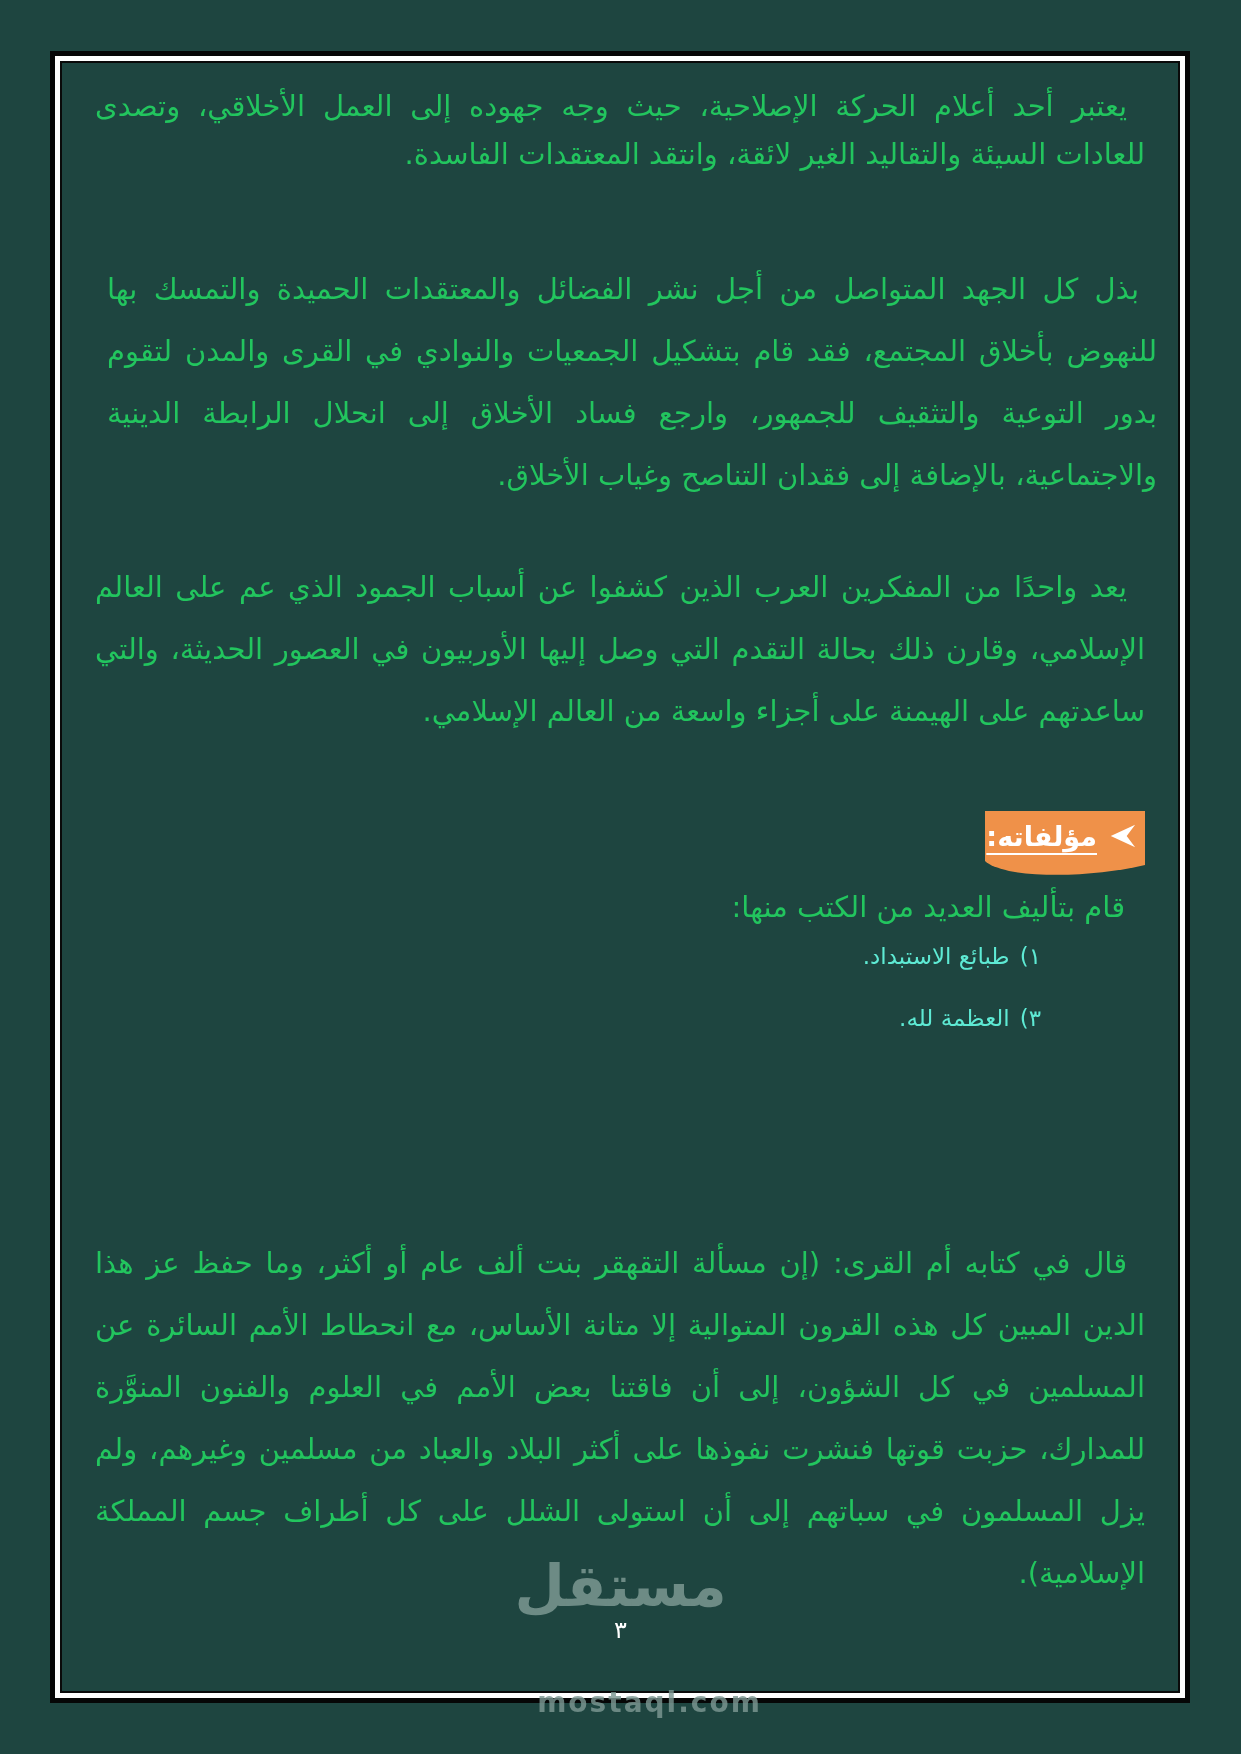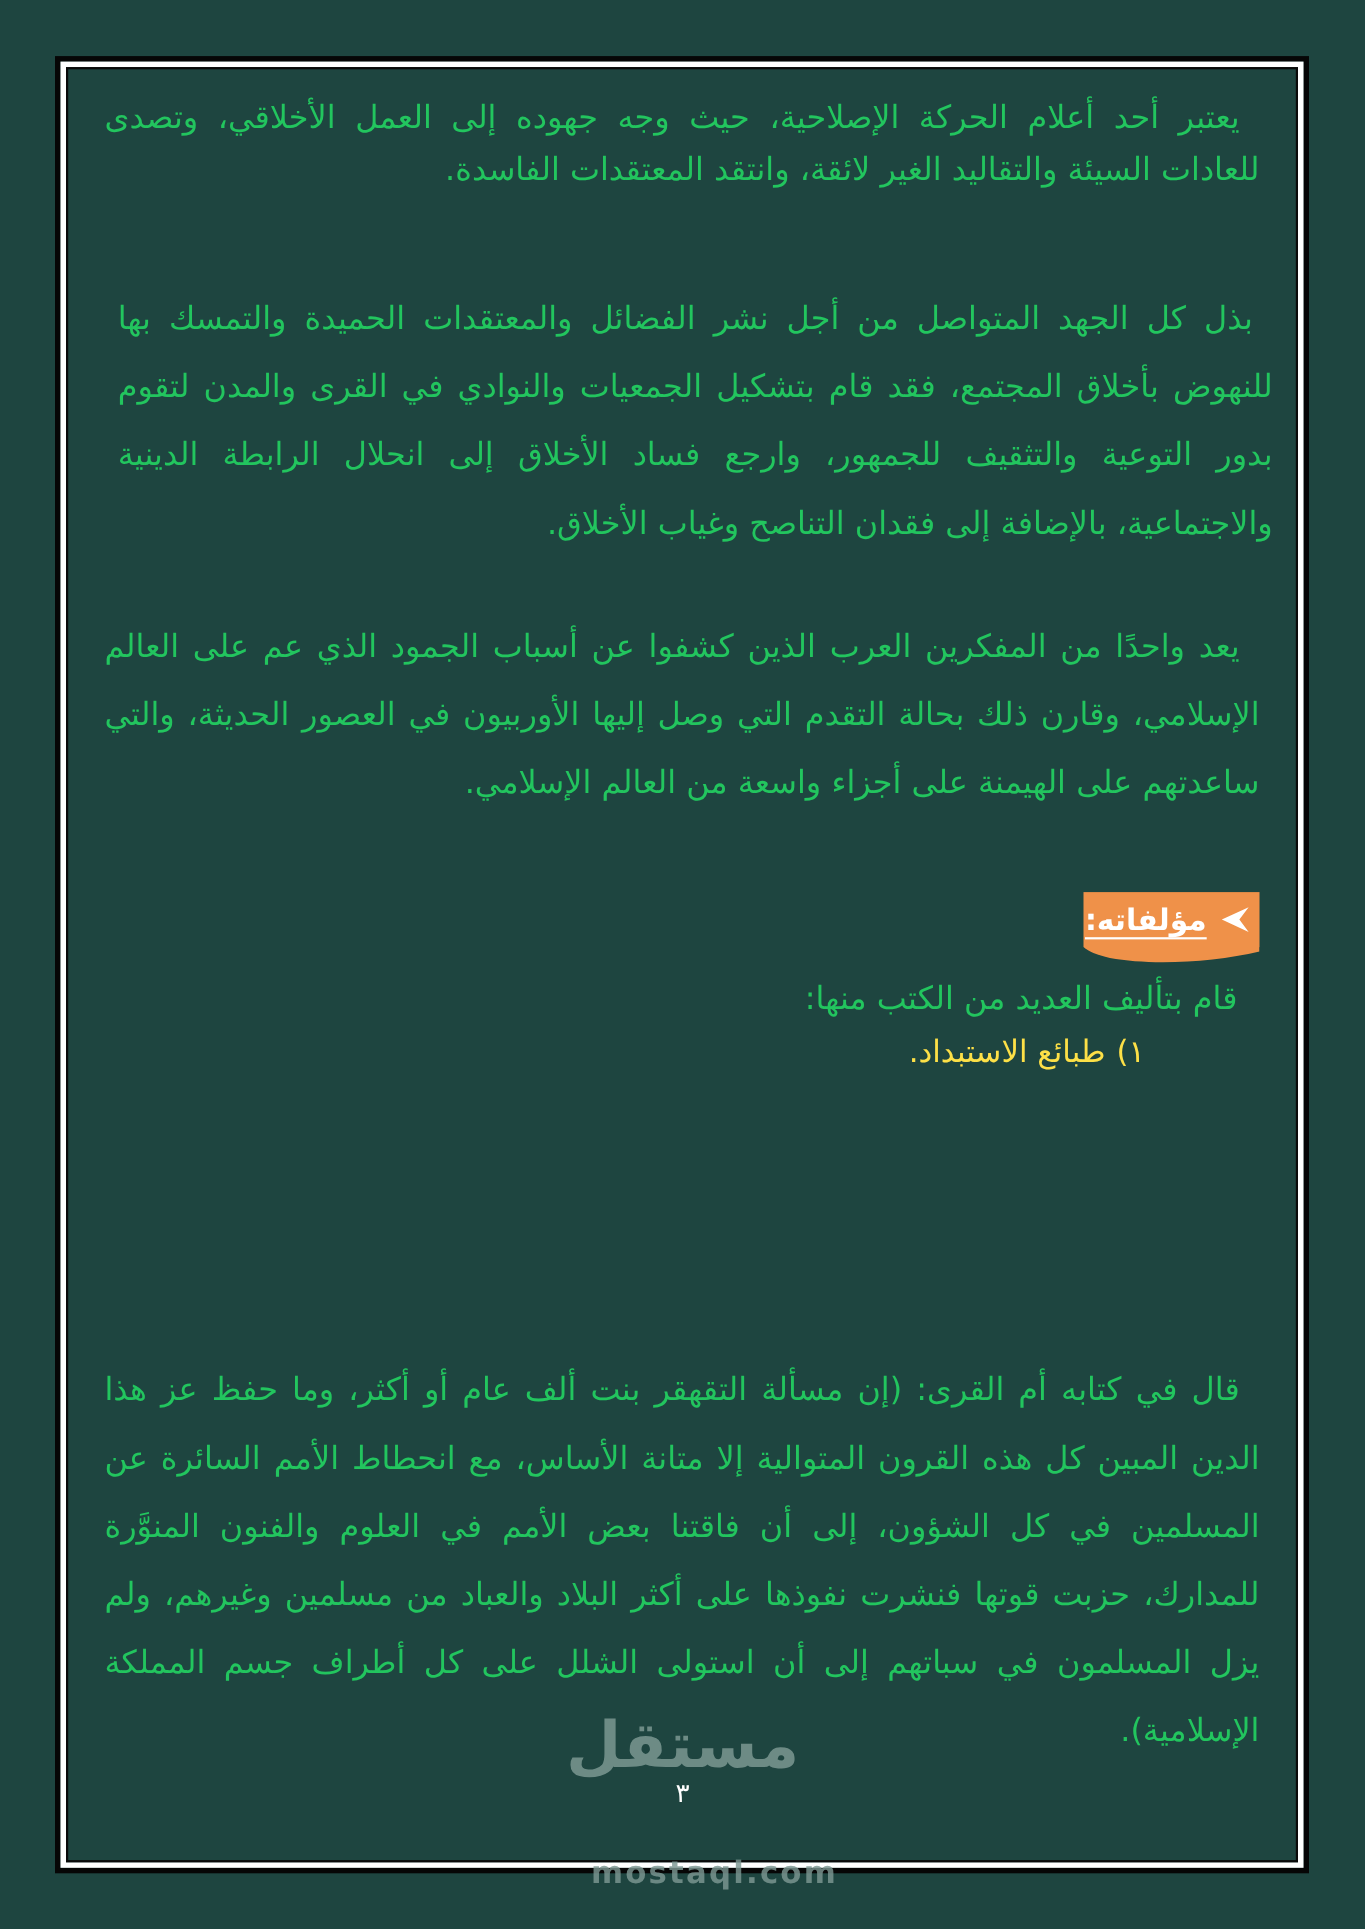--- a/index.html
+++ b/index.html
@@ -36,21 +36,21 @@
   .banner .arrow{flex:0 0 auto;width:30px;height:30px;display:block;}
   .banner .label{
     color:#ffffff;font-weight:bold;font-size:27px;
     text-decoration:underline;text-underline-offset:7px;
     text-decoration-thickness:2px;white-space:nowrap;
   }
   .banner-wave{position:absolute;left:985px;top:861px;width:160px;height:16px;z-index:2;}
 
   .intro{top:876px;text-indent:20px;}
   .works-list{position:absolute;left:95px;top:925px;width:998px;
-    direction:rtl;color:#fde047;font-size:28px;line-height:62px;z-index:2;
+    direction:rtl;color:#5eead4;font-size:23px;line-height:62px;z-index:2;
     padding-right:52px;box-sizing:border-box;}
   .work-item{white-space:nowrap;}
   .work-num{display:inline-block;margin-left:10px;}
 
   .pagenum{position:absolute;left:0;top:1616px;width:1241px;text-align:center;
     color:#ffffff;font-size:24px;z-index:3;}
 
   .wm{position:absolute;left:0;width:1241px;text-align:center;z-index:5;opacity:0.82;}
   .wm-logo{top:1557px;color:#7f9b95;font-size:58px;font-weight:bold;direction:rtl;line-height:58px;}
   .wm-domain{top:1689px;color:#7c9792;font-size:28px;font-weight:bold;letter-spacing:2px;line-height:28px;margin-left:29px;}
@@ -77,20 +77,21 @@
   <span class="label">مؤلفاته:</span>
 </div>
 <svg class="banner-wave" viewBox="0 0 160 16" preserveAspectRatio="none" aria-hidden="true">
   <path d="M0 0 L160 0 L160 4 C118 14 62 17 24 10 C12 7 4 4 0 0 Z" fill="#ef9149"></path>
 </svg>
 
 <div class="txt intro">قام بتأليف العديد من الكتب منها:</div>
 
 <div class="works-list">
   <div class="work-item"><span class="work-num">١)</span><span>طبائع الاستبداد.</span></div>
+  <div class="work-item"><span class="work-num">٣)</span><span>العظمة لله.</span></div>
 </div>
 
 <div class="txt p4 indent">قال في كتابه أم القرى: (إن مسألة التقهقر بنت ألف عام أو أكثر، وما حفظ عز هذا الدين المبين كل هذه القرون المتوالية إلا متانة الأساس، مع انحطاط الأمم السائرة عن المسلمين في كل الشؤون، إلى أن فاقتنا بعض الأمم في العلوم والفنون المنوَّرة للمدارك، حزبت قوتها فنشرت نفوذها على أكثر البلاد والعباد من مسلمين وغيرهم، ولم يزل المسلمون في سباتهم إلى أن استولى الشلل على كل أطراف جسم المملكة الإسلامية).</div>
 
 <div class="pagenum">٣</div>
 
 <div class="wm wm-logo">مستقل</div>
 <div class="wm wm-domain">mostaql.com</div>
 
 </body></html>

